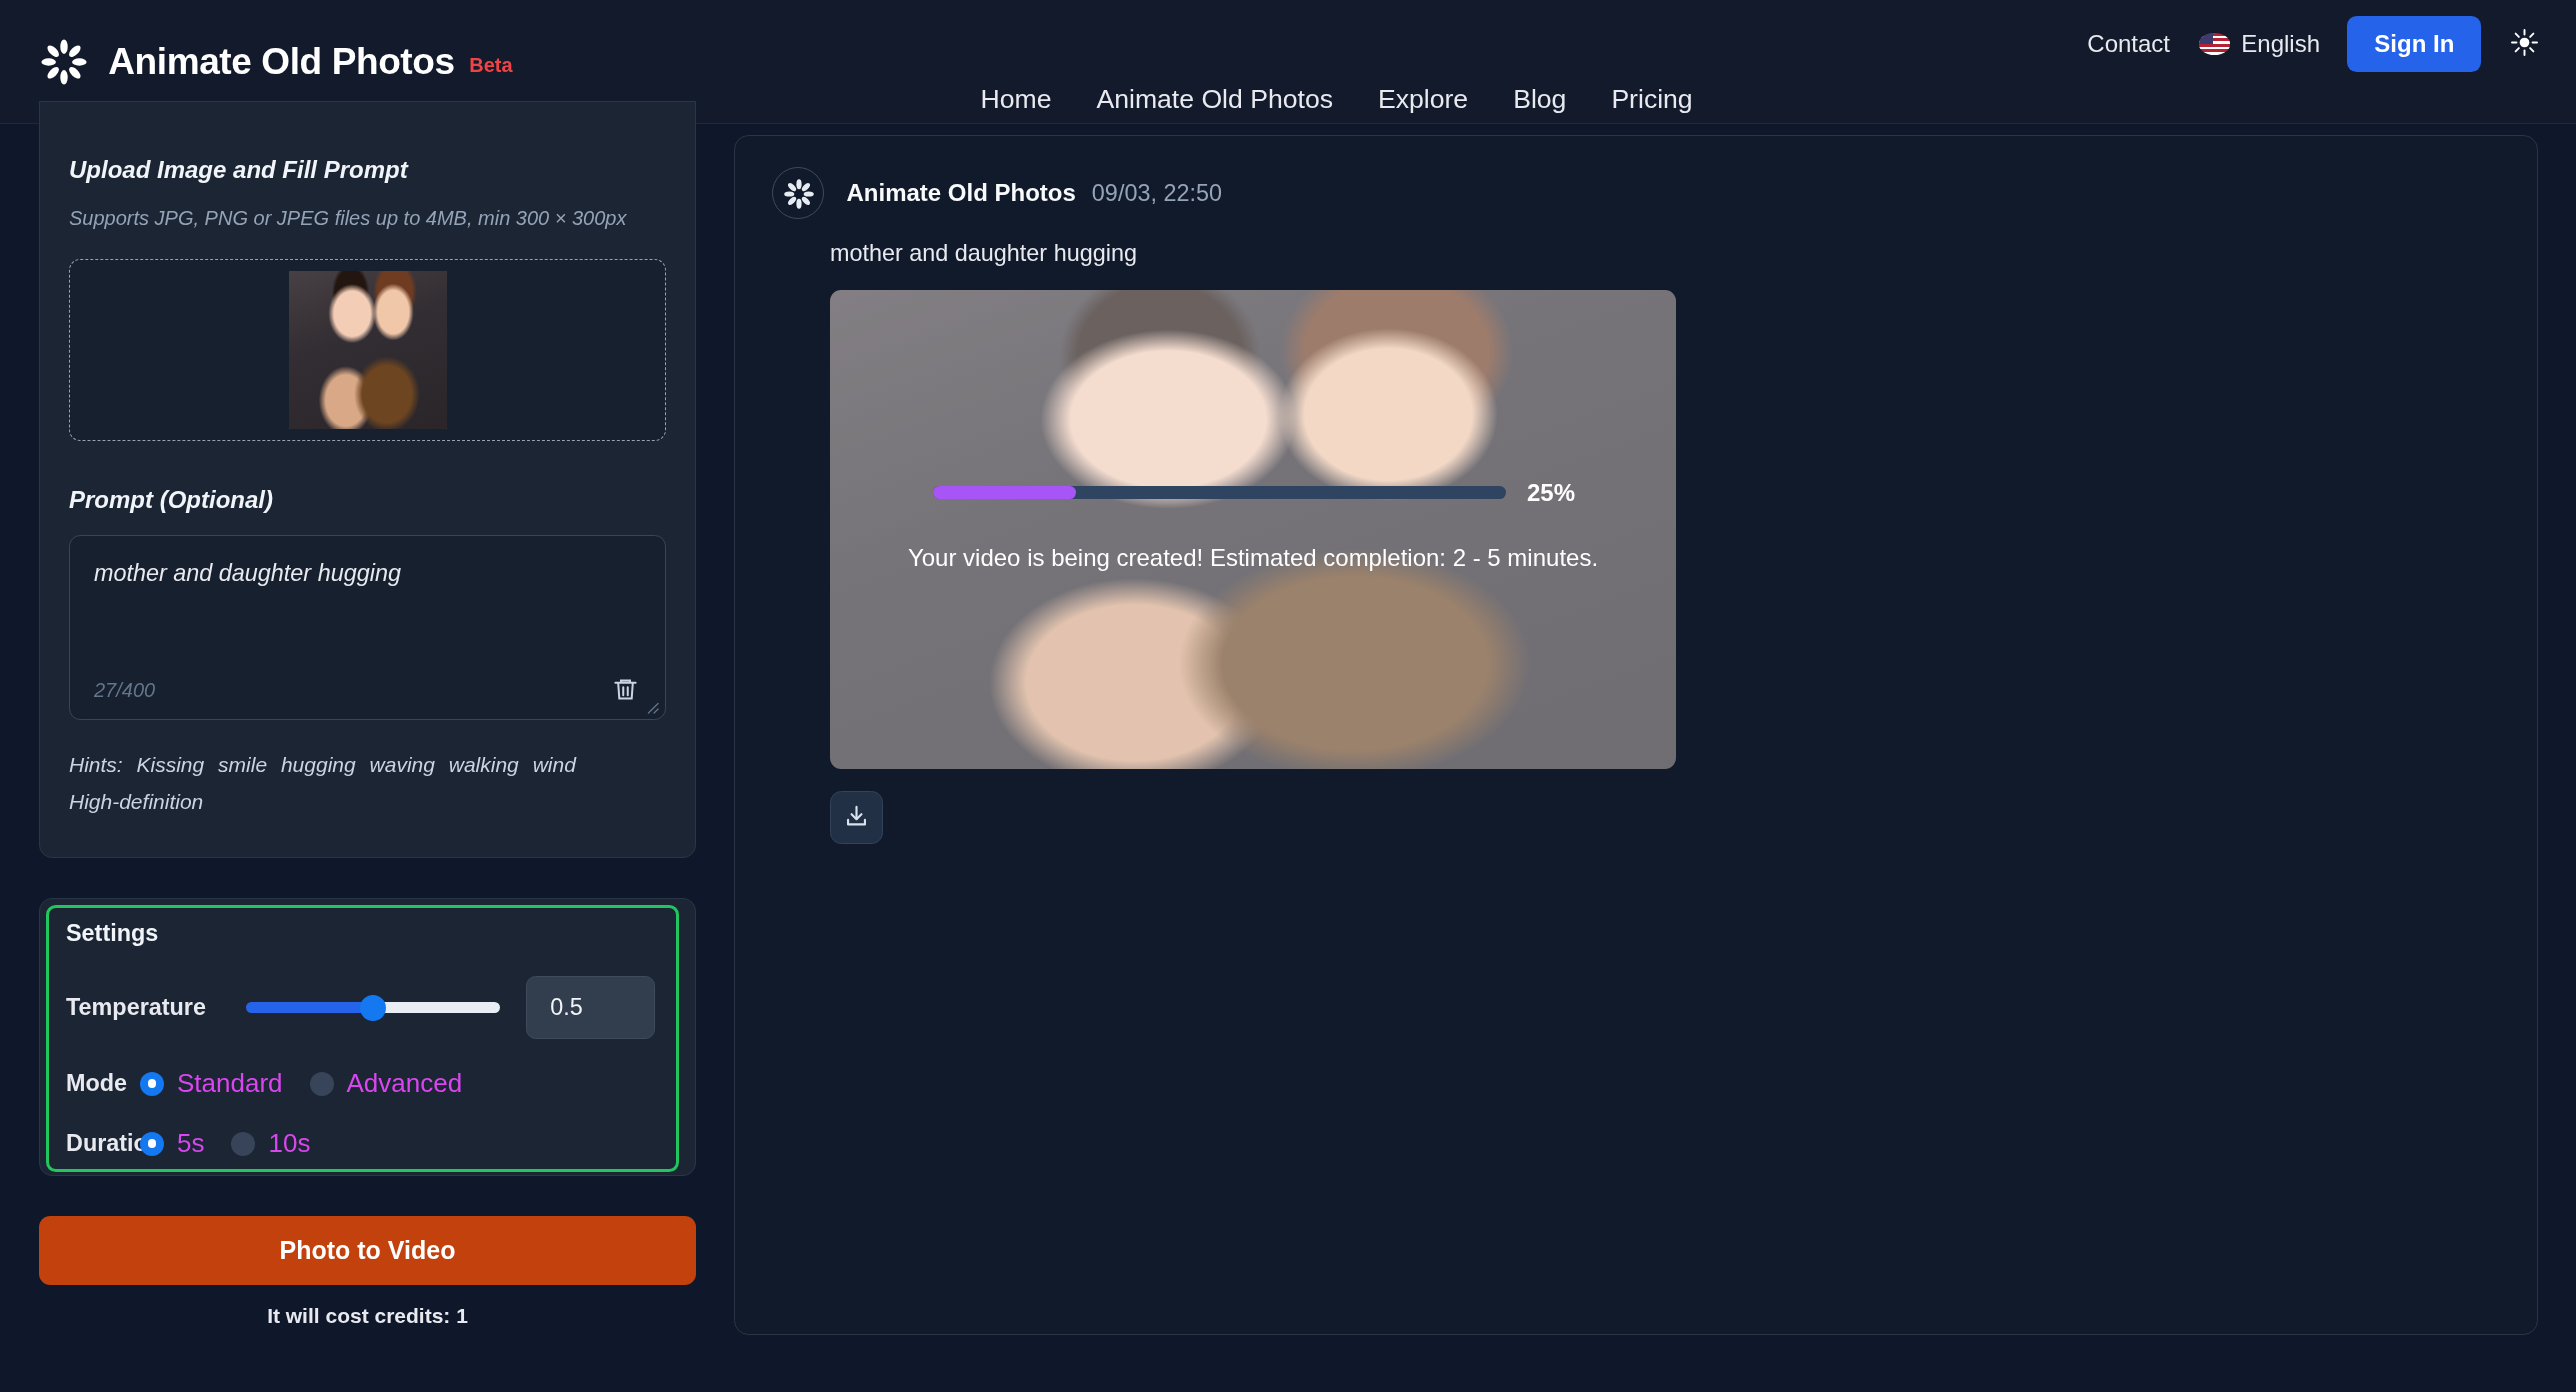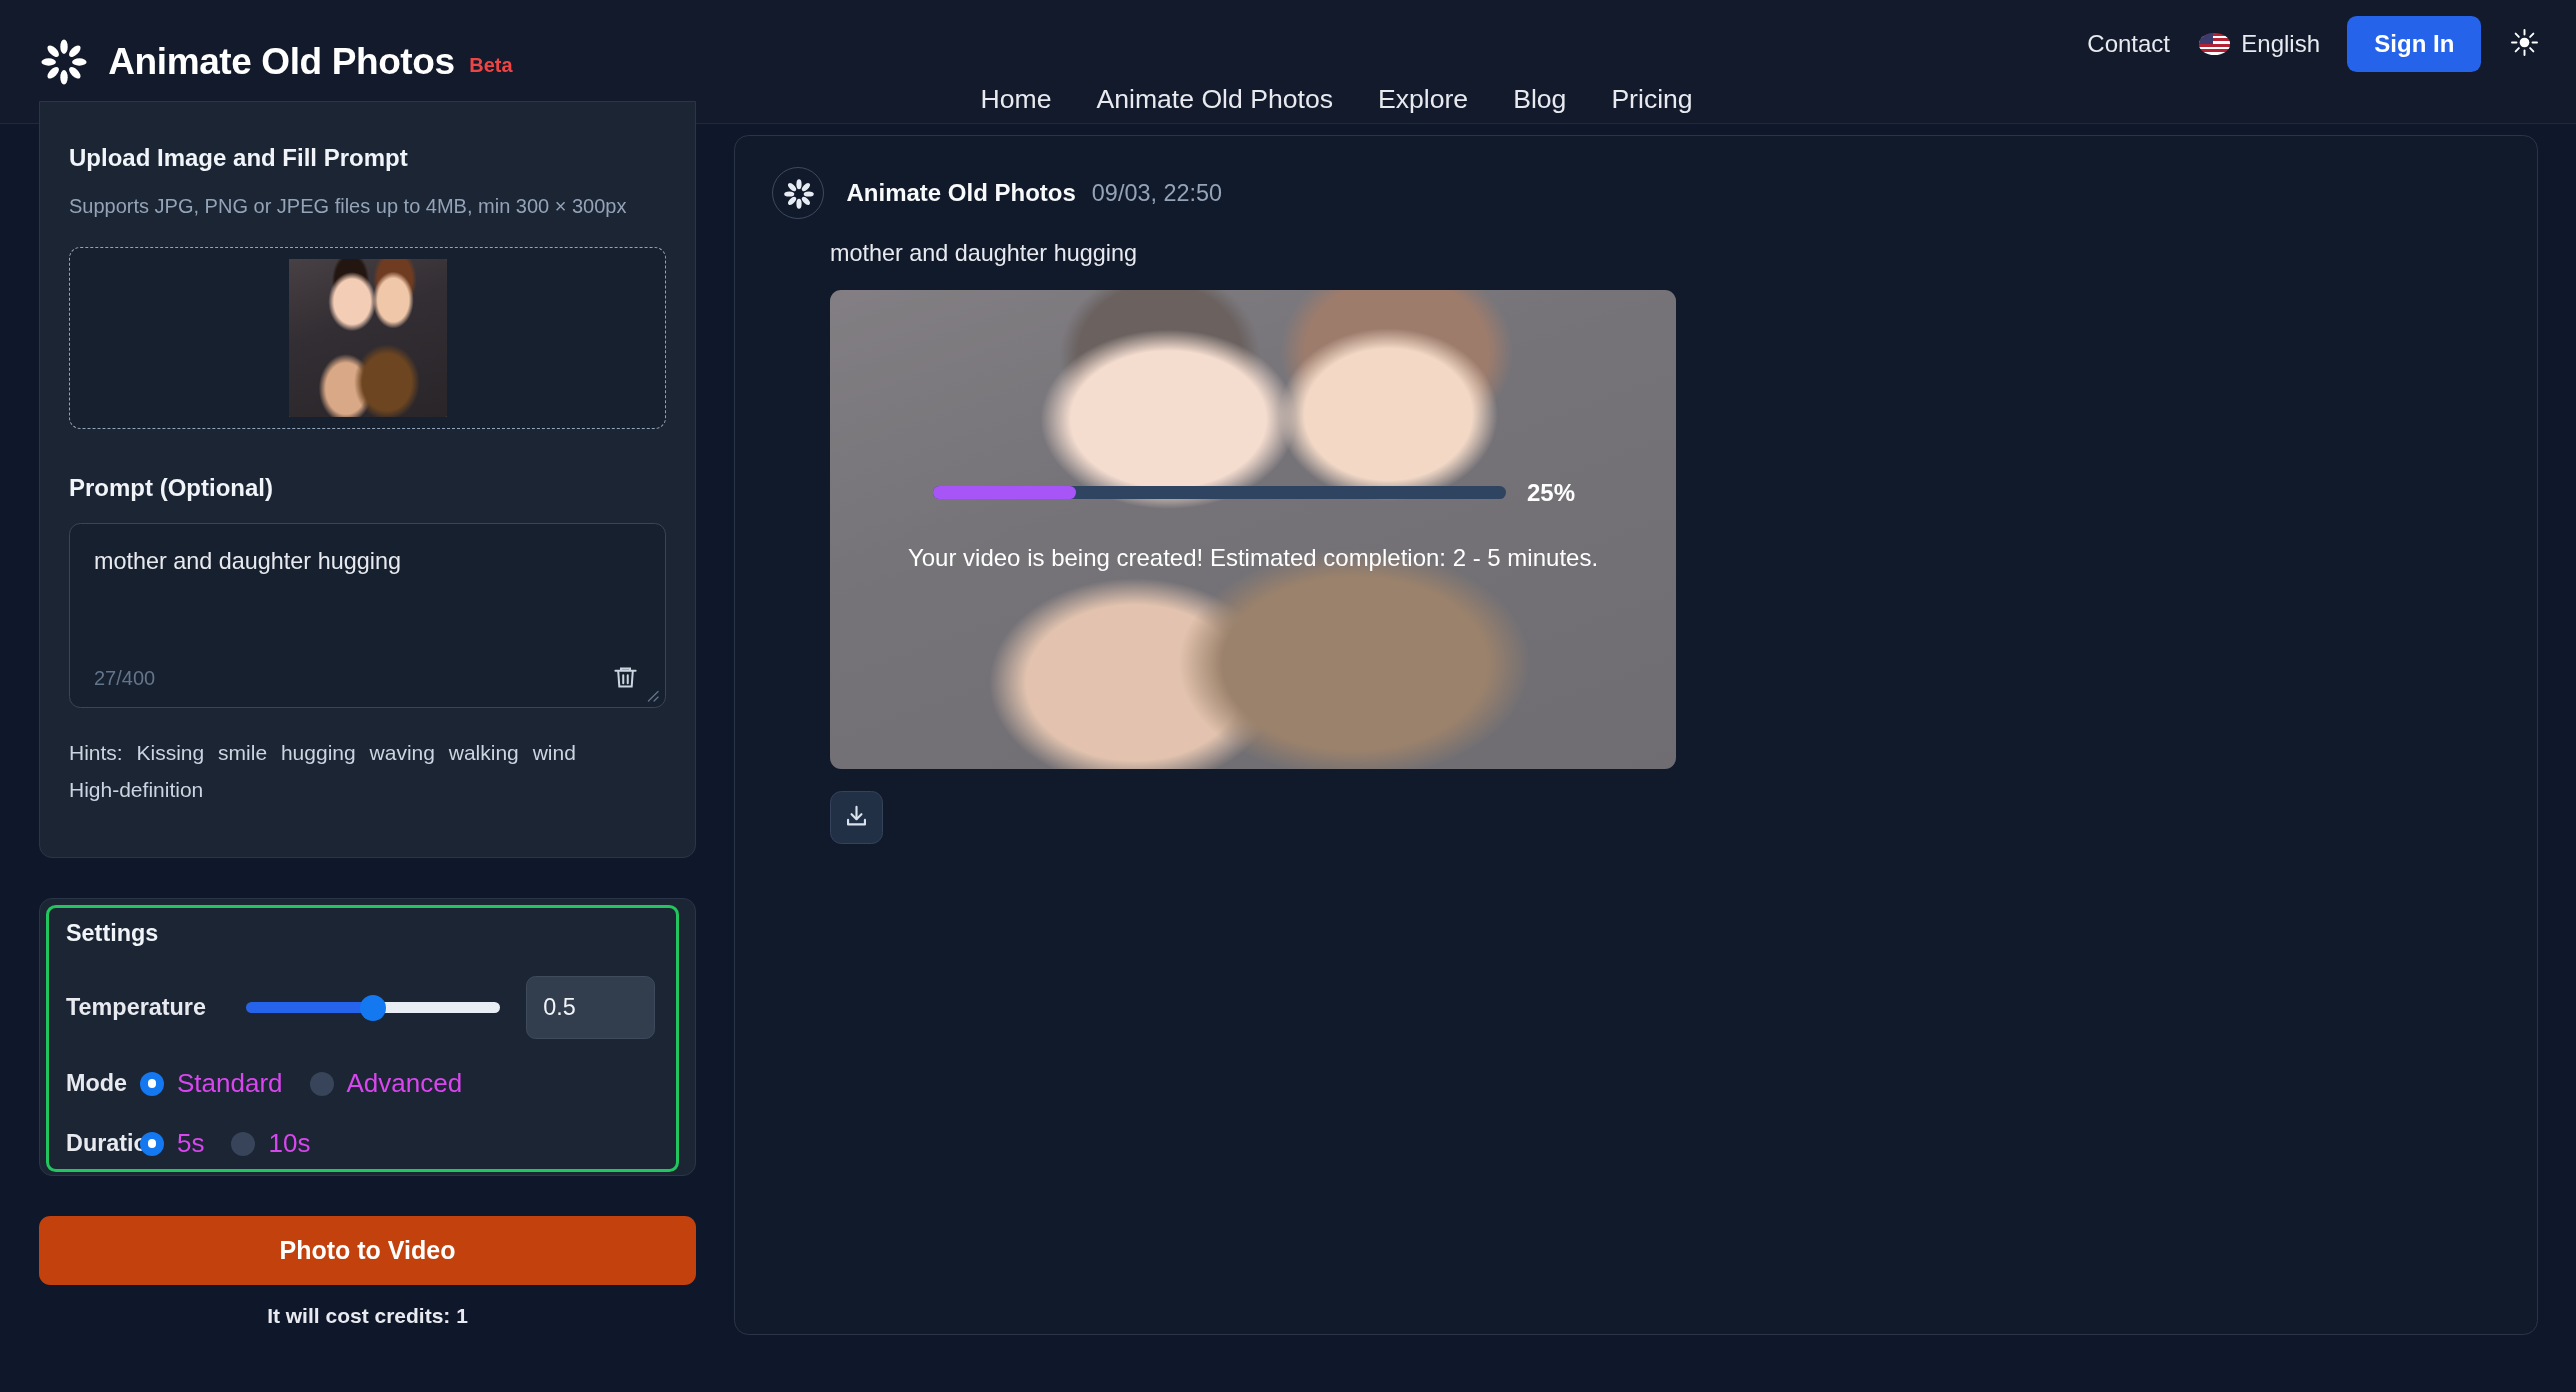--- a/index.html
+++ b/index.html
@@ -74,21 +74,22 @@
   .leftcol {
     position: absolute; left: 39px; top: 125px; width: 657px; height: 1267px;
   }
   .card {
     background: #1b2533; border: 0.8px solid #2a3648; border-radius: 13px;
     width: 657px;
   }
   .card-upload {
     position: absolute; top: -24px; left: 0; height: 757px;
     border-top-left-radius: 0; border-top-right-radius: 0;
-    padding: 42px 29px 0 29px;
+    padding: 54px 29px 0 29px;
+    font-style: italic;
   }
   .sec-title { font-size: 24px; font-weight: bold; color: #f1f5f9; }
   .sec-sub { font-size: 20px; color: #94a3b8; margin-top: 23.4px; }
 
   .dropzone {
     margin-top: 29px; height: 182px;
     border: 1.6px dashed #94a3b8; border-radius: 11.3px;
     display: flex; align-items: center; justify-content: center;
     background: #16202e;
   }
@@ -130,21 +131,21 @@
     background: linear-gradient(to right, #2563eb 0 50%, #e9eef4 50% 100%);
     position: relative; cursor: pointer;
   }
   .slider-thumb {
     position: absolute; left: 50%; top: 50%; transform: translate(-50%,-50%);
     width: 26px; height: 26px; border-radius: 50%; background: #1478f0;
   }
   .temp-box {
     margin-left: 26px; width: 129px; height: 63px;
     background: #323d4d; border: 0.8px solid #3f4b5d; border-radius: 9.7px;
-    display: flex; align-items: center; padding-left: 16px;
+    display: flex; align-items: center; padding-left: 23px;
     font-size: 23.4px; color: #f1f5f9;
   }
   .slabel-mode, .slabel-dur { width: 74px; }
   .radio-group { display: flex; align-items: center; }
   .radio {
     width: 24px; height: 24px; border-radius: 50%;
     display: flex; align-items: center; justify-content: center;
     flex: 0 0 auto; cursor: pointer;
   }
   .radio.on { background: #1478f0; }

